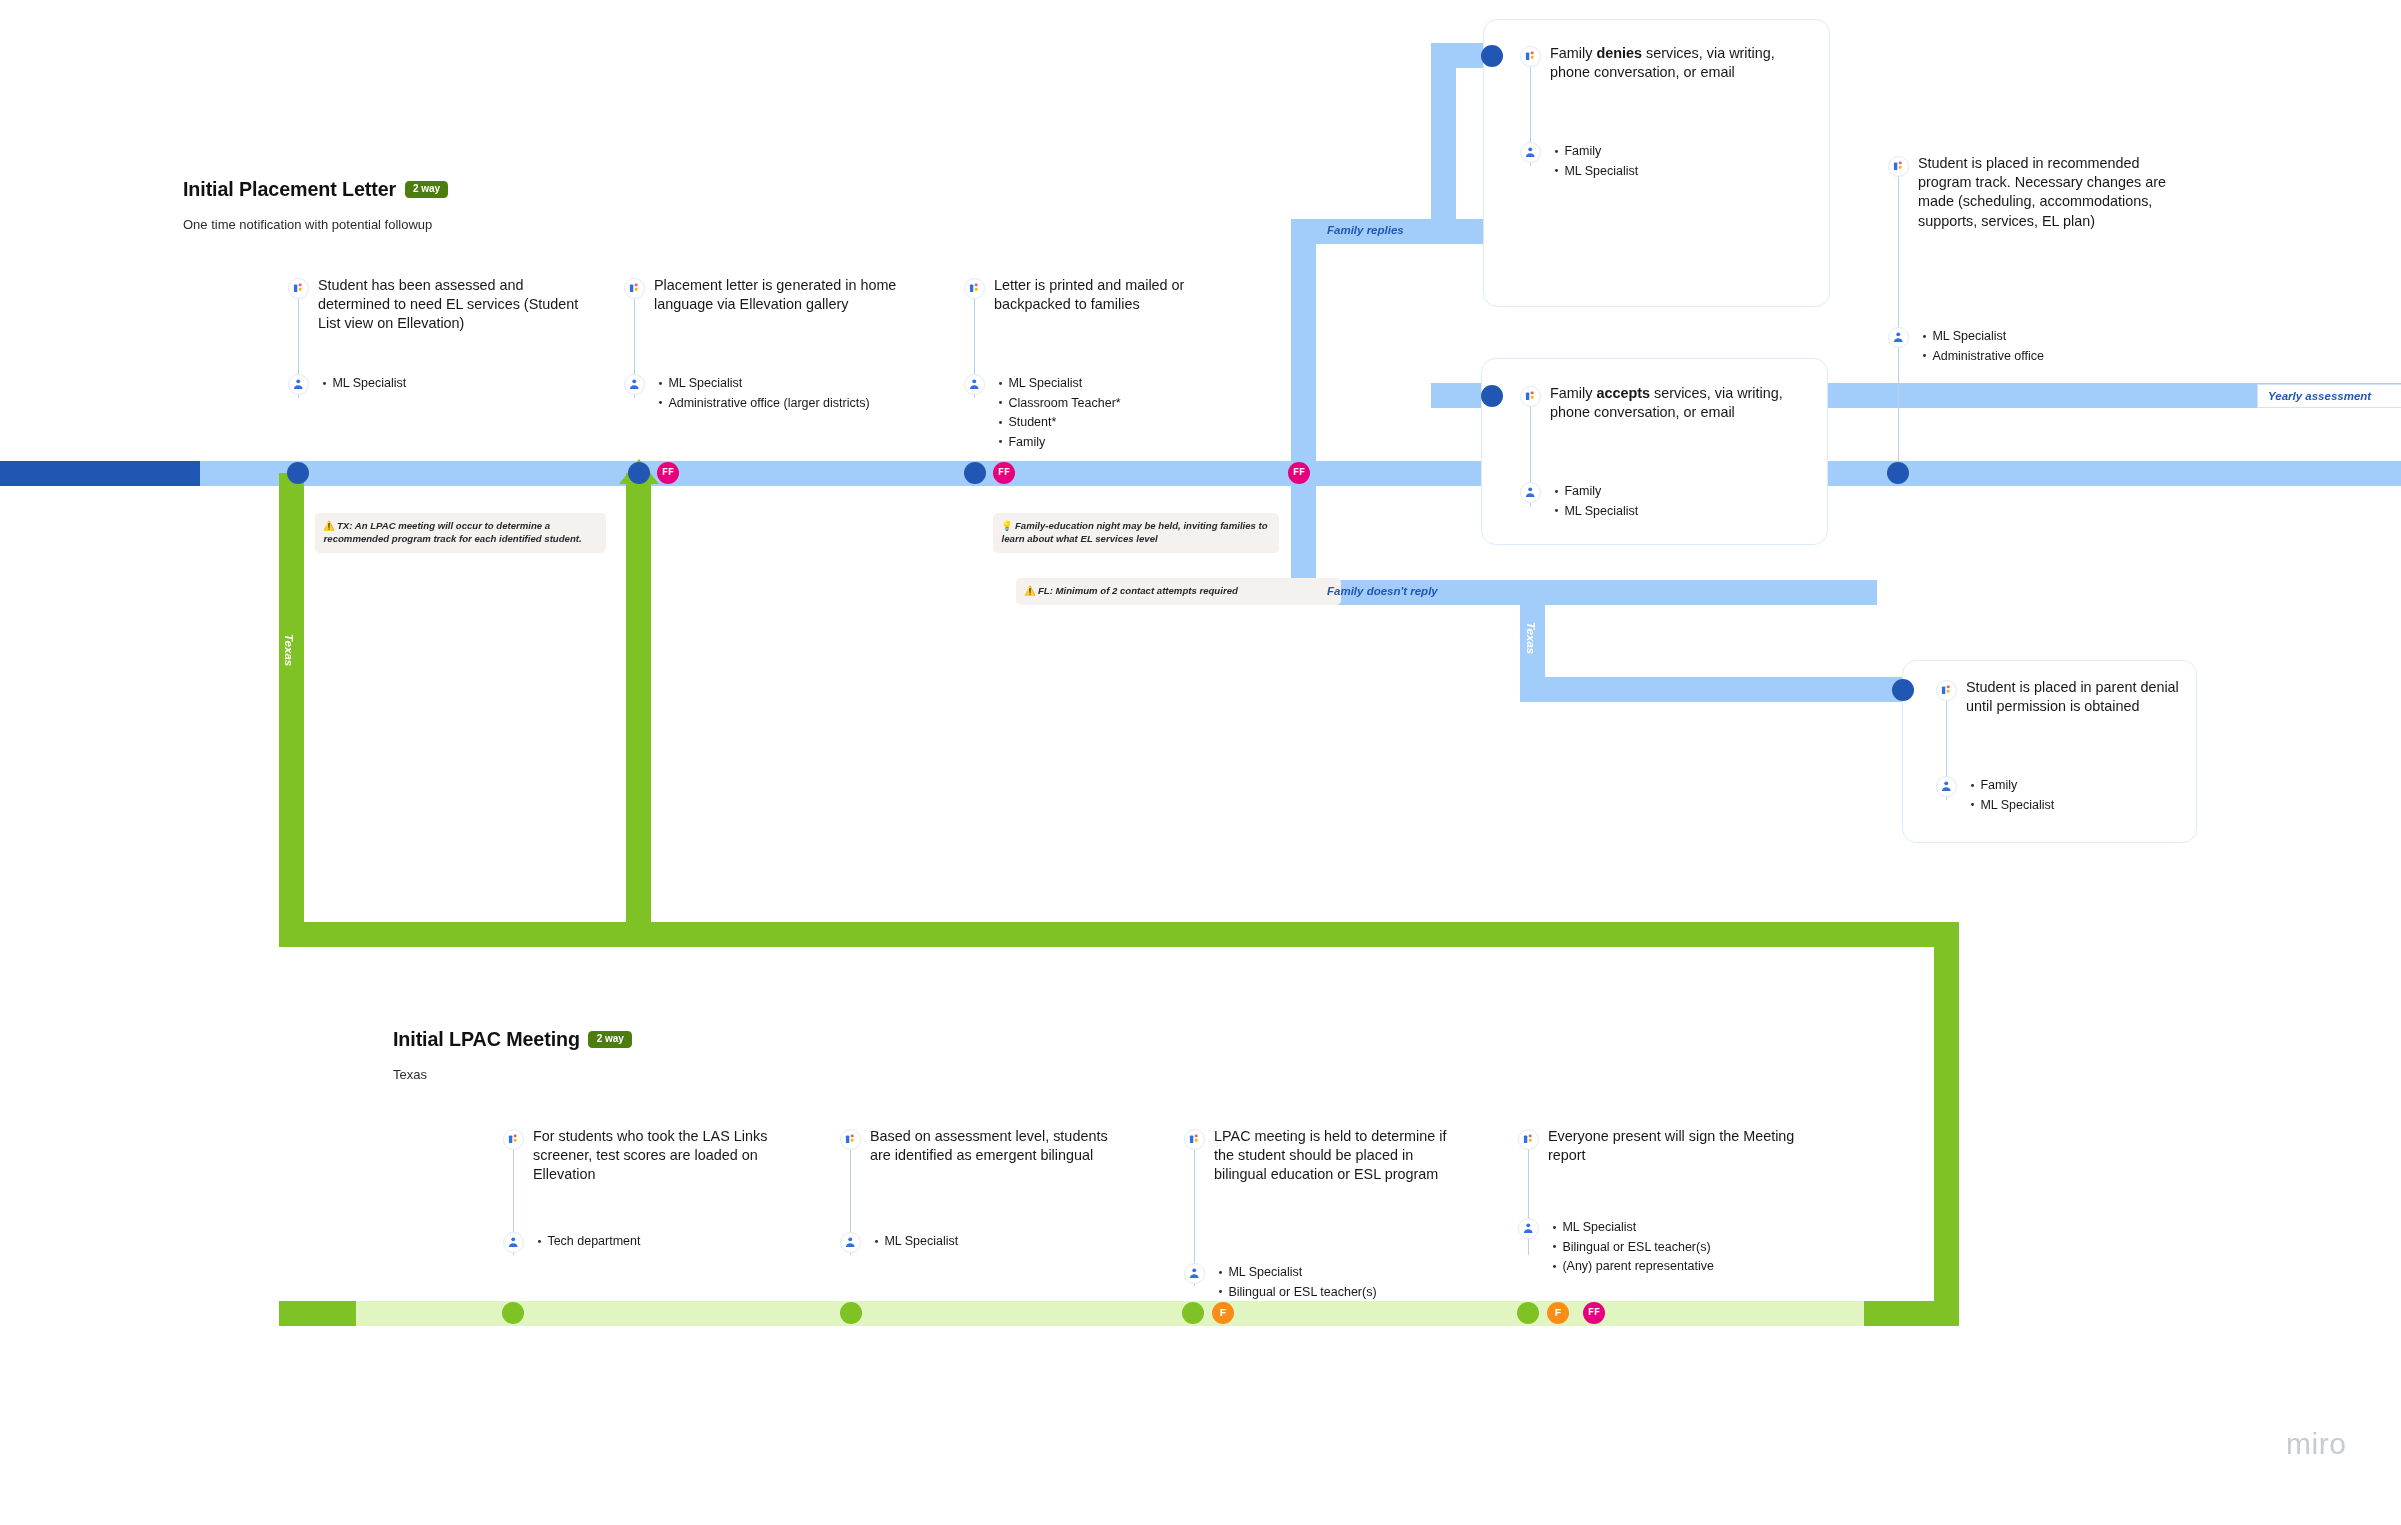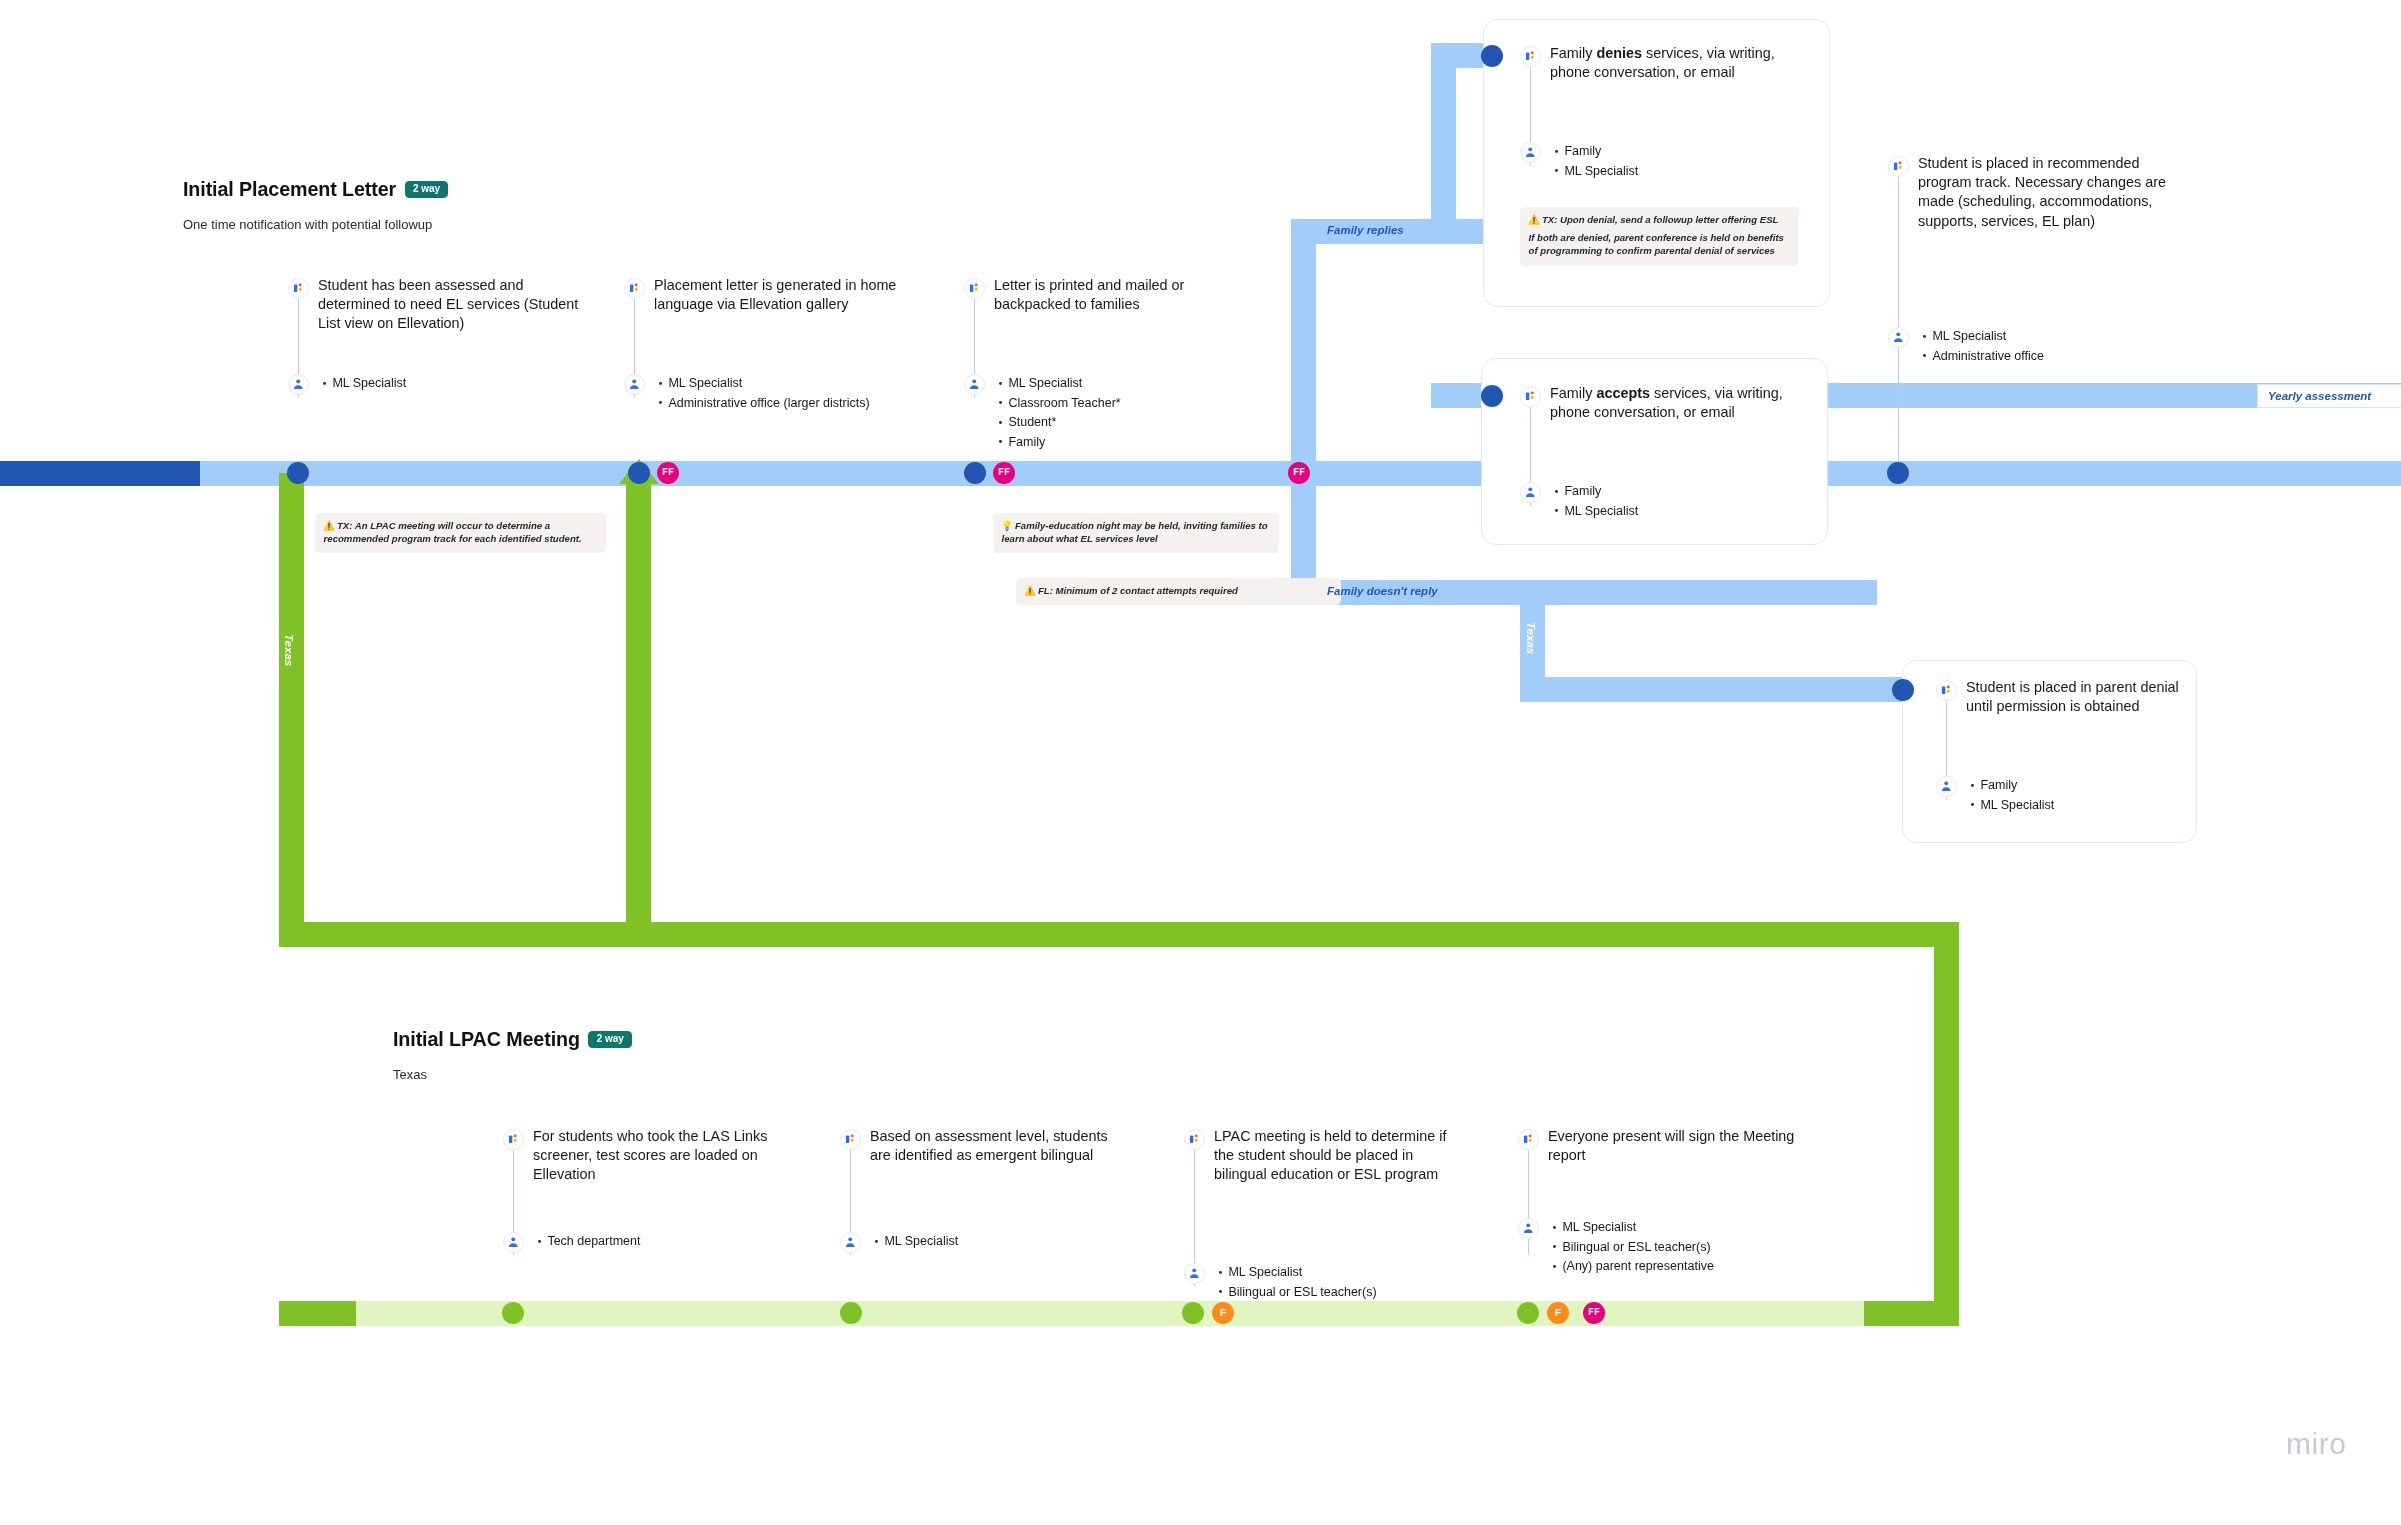--- a/index.html
+++ b/index.html
@@ -24,21 +24,21 @@
   .rail-green-pale{background:#E0F5C0;}
 
   
   .section-head{position:absolute;}
   .section-title-row{display:flex;align-items:center;gap:8.6px;}
   .section-title{
     font-size:19.7px;font-weight:700;letter-spacing:-0.1px;color:#111111;
     white-space:nowrap;
   }
   .badge-2way{
-    background:#0f766e;color:#ffffff;border-radius:4.3px;
+    background:#4d7c0f;color:#ffffff;border-radius:4.3px;
     font-size:10px;font-weight:700;padding:3.4px 8.2px 3.8px;line-height:1;
     white-space:nowrap;
   }
   .section-sub{
     margin-top:16px;font-size:13px;color:#2b2b2b;font-weight:400;white-space:nowrap;
   }
 
   
   .step{position:absolute;}
   .step-connector{
@@ -288,28 +288,20 @@
       <span>Family </span><b>denies</b><span> services, via writing, phone conversation, or email</span>
     </div>
     <div class="step-roles" style="top:96px;">
       <ul>
         <li>Family</li>
         <li>ML Specialist</li>
       </ul>
     </div>
   </div>
 
-  <div class="note" style="left:1520px;top:207px;width:279px;">
-    <p>
-      <span class="gl">⚠️</span><span>TX: Upon denial, send a followup letter offering ESL</span>
-    </p>
-    <p>
-      <span>If both are denied, parent conference is held on benefits of programming to confirm parental denial of services</span>
-    </p>
-  </div>
 
   <div class="branch-card" style="left:1481px;top:358px;width:347px;height:187px;"></div>
   <div class="dot dot-blue" style="left:1481px;top:385px;width:22px;height:22px;"></div>
 
   <div class="step" style="left:1520px;top:386px;">
     <div class="step-connector" style="height:107px;"></div>
     <div class="ico ico-task">
       <svg width="12.5" height="12.5" viewBox="0 0 26 26">
           <rect x="4" y="5" width="7" height="16" rx="2" fill="#2F6FE4"></rect>
           <rect x="14" y="3" width="6" height="6" rx="2" fill="#F05C5C"></rect>

